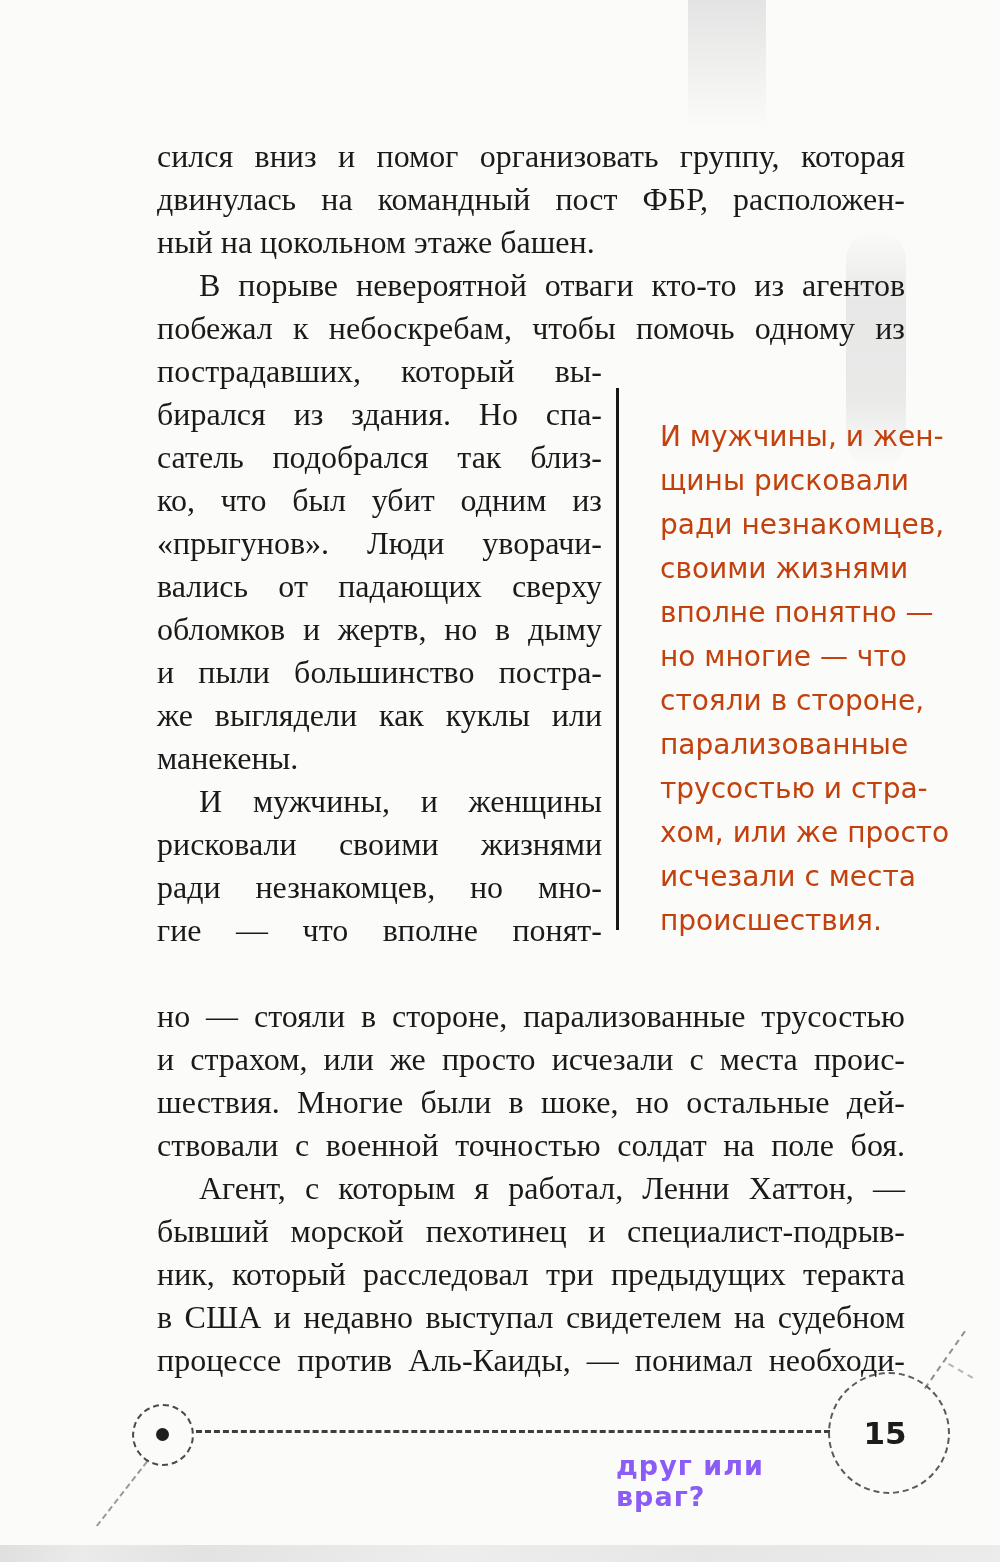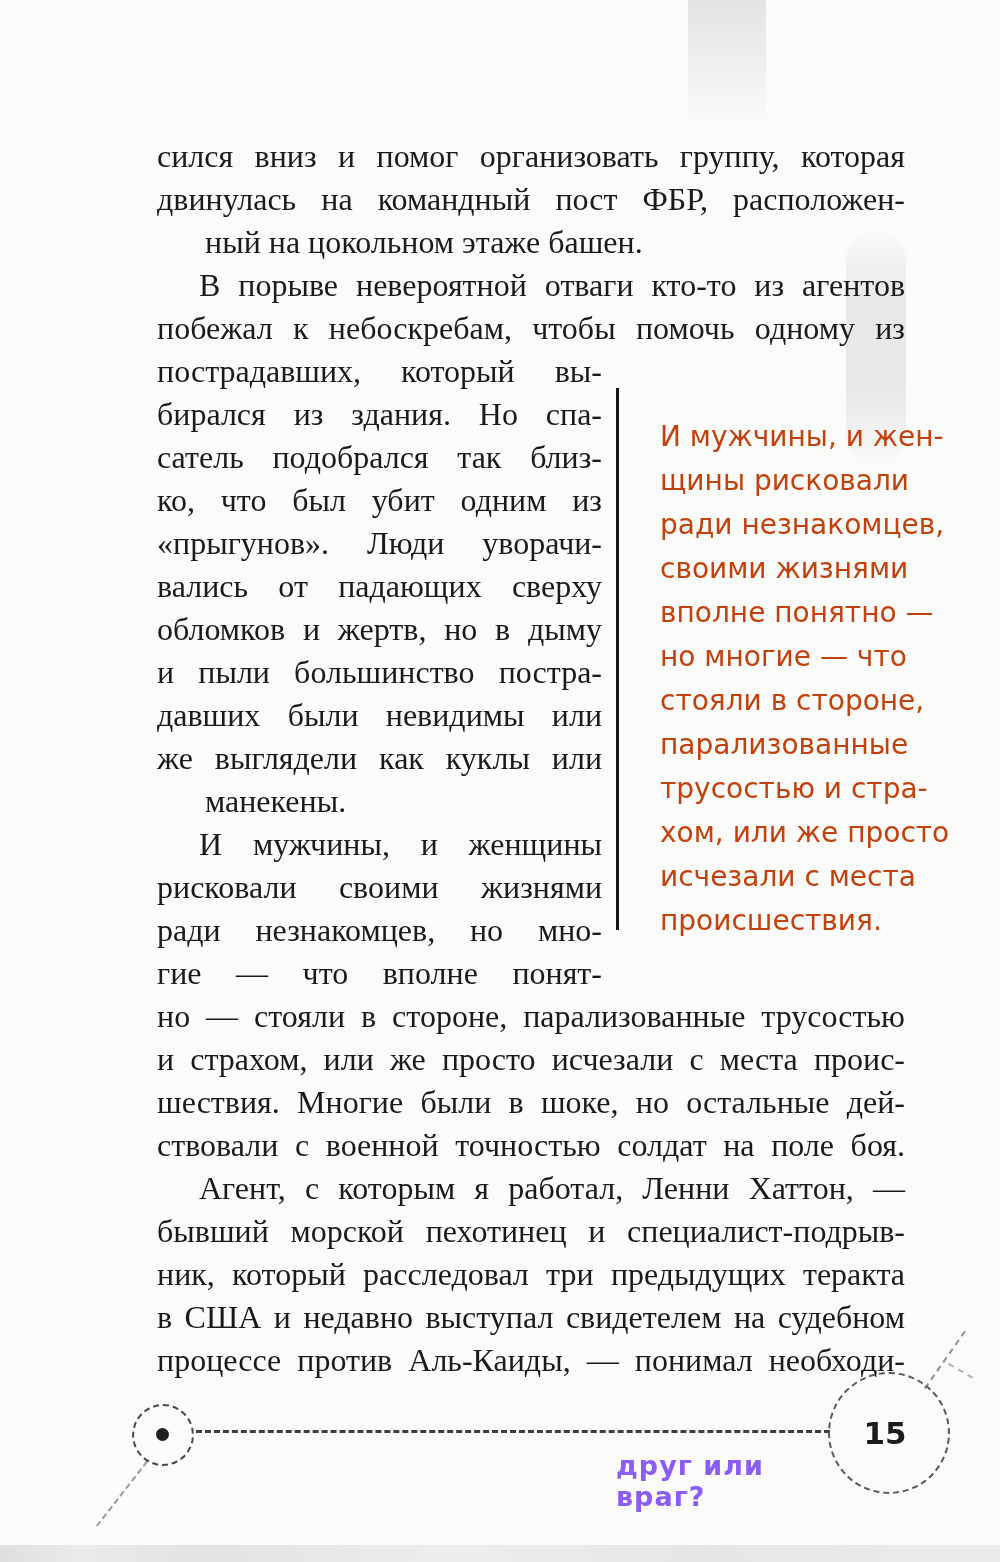--- a/index.html
+++ b/index.html
@@ -21,21 +21,21 @@
   .scan-bottom { position:absolute; left:0; top:1545px; width:1000px; height:17px; opacity:.9;
                  background:linear-gradient(90deg,#dcdcdc 0%,#e9e9e9 8%,#e0e0e0 20%,#ececec 45%,#e4e4e4 70%,#eaeaea 100%); }
 
   
   .block   { position:absolute; left:157px; width:748px; }
   .block-a { top:135px; }
   .block-b { top:350px; width:445px; }
   .block-c { top:995px; }
   .bline   { height:43px; line-height:43px; font-size:32px;
              text-align:justify; text-align-last:justify; }
-  .bline.l { text-align-last:left;margin-left:48px; }
+  .bline.l { text-align-last:left; }
   .bline.ind { text-indent:42px; }
 
   
   .divider { position:absolute; left:616px; top:388px; width:3px; height:542px; background:#171717; }
 
   
   .pullquote { position:absolute; left:660px; top:415px; width:310px;
                font-family:"DejaVu Sans", sans-serif; color:#c2410c; }
   .qline { height:44px; line-height:44px; font-size:28px; white-space:nowrap; }
 
@@ -78,21 +78,20 @@
 
   <div class="block block-b">
     <div class="bline j">пострадавших, который вы-</div>
     <div class="bline j">бирался из здания. Но спа-</div>
     <div class="bline j">сатель подобрался так близ-</div>
     <div class="bline j">ко, что был убит одним из</div>
     <div class="bline j">«прыгунов». Люди уворачи-</div>
     <div class="bline j">вались от падающих сверху</div>
     <div class="bline j">обломков и жертв, но в дыму</div>
     <div class="bline j">и пыли большинство постра-</div>
-    <div class="bline j">давших были невидимы или</div>
     <div class="bline j">же выглядели как куклы или</div>
     <div class="bline l">манекены.</div>
     <div class="bline j ind">И мужчины, и женщины</div>
     <div class="bline j">рисковали своими жизнями</div>
     <div class="bline j">ради незнакомцев, но мно-</div>
     <div class="bline j">гие — что вполне понят-</div>
   </div>
 
   <div class="block block-c">
     <div class="bline j">но — стояли в стороне, парализованные трусостью</div>

